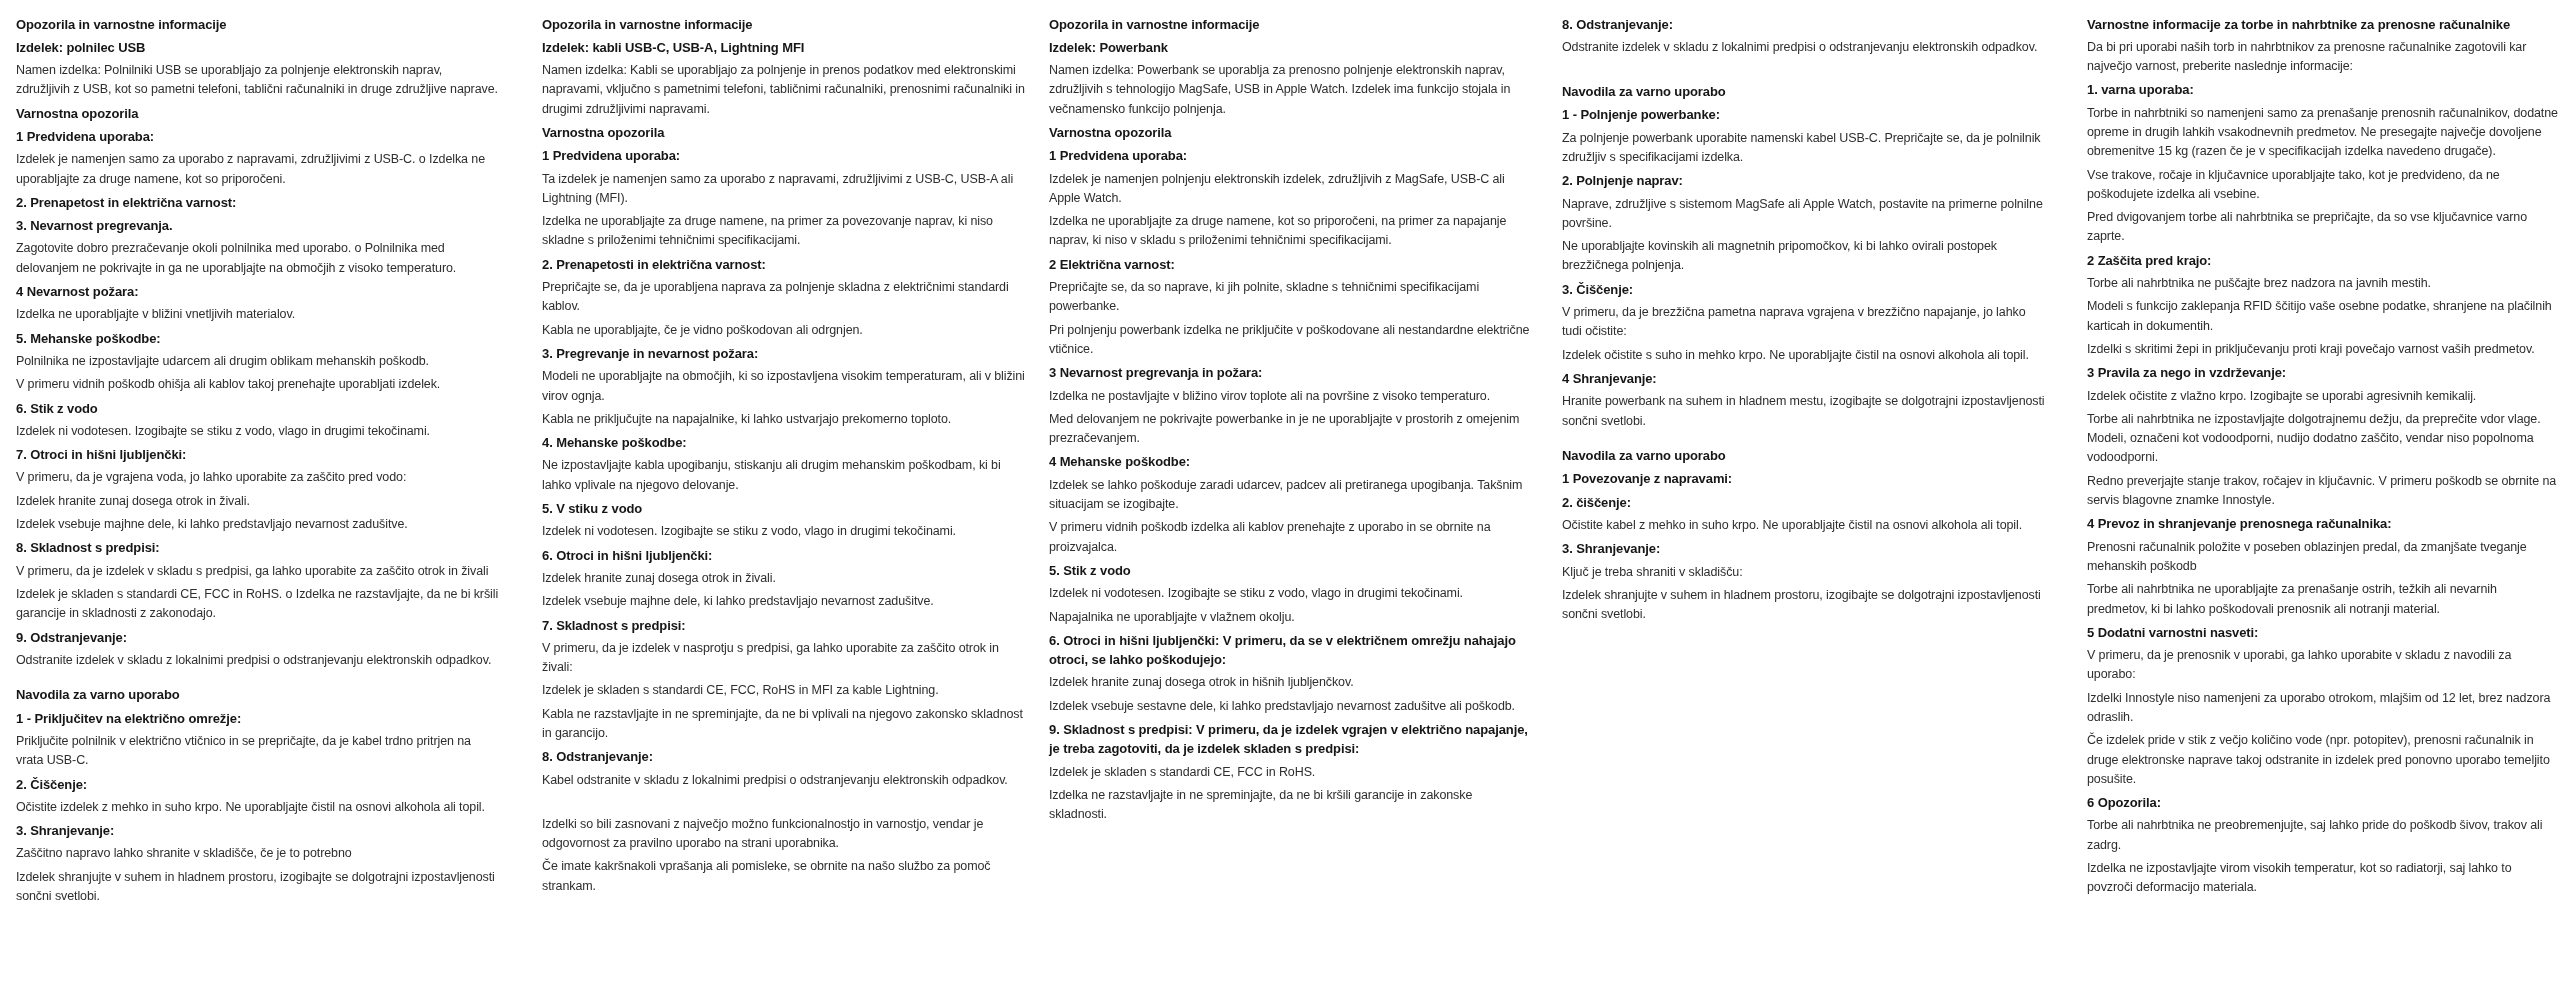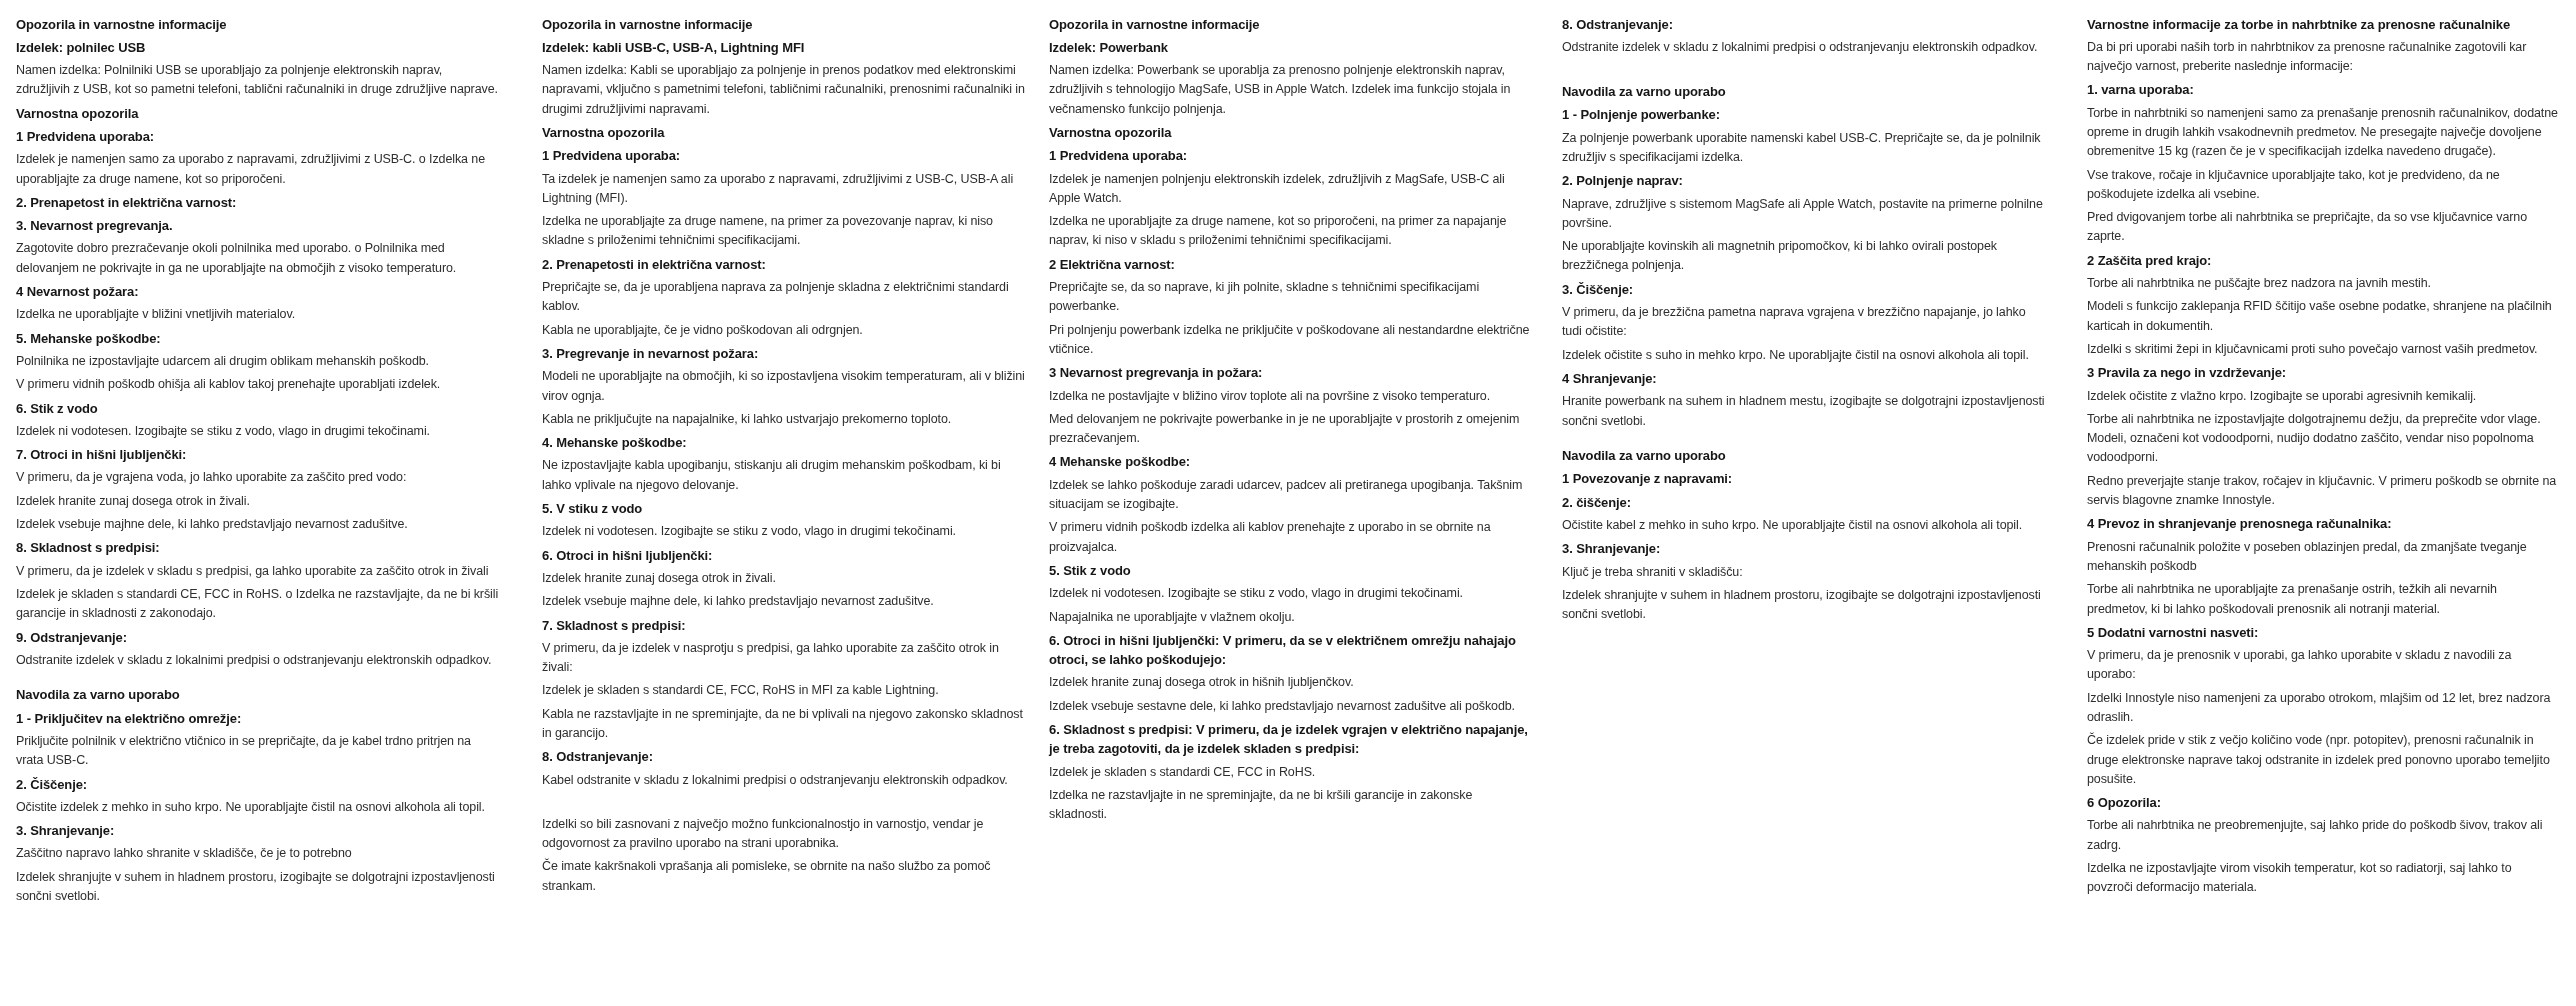--- a/index.html
+++ b/index.html
@@ -119,21 +119,21 @@
       <div class="p">Med delovanjem ne pokrivajte powerbanke in je ne uporabljajte v prostorih z omejenim prezračevanjem.</div>
       <div class="h">4 Mehanske poškodbe:</div>
       <div class="p">Izdelek se lahko poškoduje zaradi udarcev, padcev ali pretiranega upogibanja. Takšnim situacijam se izogibajte.</div>
       <div class="p">V primeru vidnih poškodb izdelka ali kablov prenehajte z uporabo in se obrnite na proizvajalca.</div>
       <div class="h">5. Stik z vodo</div>
       <div class="p">Izdelek ni vodotesen. Izogibajte se stiku z vodo, vlago in drugimi tekočinami.</div>
       <div class="p">Napajalnika ne uporabljajte v vlažnem okolju.</div>
       <div class="h">6. Otroci in hišni ljubljenčki: V primeru, da se v električnem omrežju nahajajo otroci, se lahko poškodujejo:</div>
       <div class="p">Izdelek hranite zunaj dosega otrok in hišnih ljubljenčkov.</div>
       <div class="p">Izdelek vsebuje sestavne dele, ki lahko predstavljajo nevarnost zadušitve ali poškodb.</div>
-      <div class="h">6. Skladnost s predpisi: V primeru, da je izdelek vgrajen v električno napajanje, je treba zagotoviti, da je izdelek skladen s predpisi:</div>
+      <div class="h">9. Skladnost s predpisi: V primeru, da je izdelek vgrajen v električno napajanje, je treba zagotoviti, da je izdelek skladen s predpisi:</div>
       <div class="p">Izdelek je skladen s standardi CE, FCC in RoHS.</div>
       <div class="p">Izdelka ne razstavljajte in ne spreminjajte, da ne bi kršili garancije in zakonske skladnosti.</div>
     </section>
     <section class="col">
       <div class="h">8. Odstranjevanje:</div>
       <div class="p">Odstranite izdelek v skladu z lokalnimi predpisi o odstranjevanju elektronskih odpadkov.</div>
       <div class="biggap"></div>
       <div class="h">Navodila za varno uporabo</div>
       <div class="h">1 - Polnjenje powerbanke:</div>
       <div class="p">Za polnjenje powerbank uporabite namenski kabel USB-C. Prepričajte se, da je polnilnik združljiv s specifikacijami izdelka.</div>
@@ -157,21 +157,21 @@
     <section class="col">
       <div class="h">Varnostne informacije za torbe in nahrbtnike za prenosne računalnike</div>
       <div class="p">Da bi pri uporabi naših torb in nahrbtnikov za prenosne računalnike zagotovili kar največjo varnost, preberite naslednje informacije:</div>
       <div class="h">1. varna uporaba:</div>
       <div class="p">Torbe in nahrbtniki so namenjeni samo za prenašanje prenosnih računalnikov, dodatne opreme in drugih lahkih vsakodnevnih predmetov. Ne presegajte največje dovoljene obremenitve 15 kg (razen če je v specifikacijah izdelka navedeno drugače).</div>
       <div class="p">Vse trakove, ročaje in ključavnice uporabljajte tako, kot je predvideno, da ne poškodujete izdelka ali vsebine.</div>
       <div class="p">Pred dvigovanjem torbe ali nahrbtnika se prepričajte, da so vse ključavnice varno zaprte.</div>
       <div class="h">2 Zaščita pred krajo:</div>
       <div class="p">Torbe ali nahrbtnika ne puščajte brez nadzora na javnih mestih.</div>
       <div class="p">Modeli s funkcijo zaklepanja RFID ščitijo vaše osebne podatke, shranjene na plačilnih karticah in dokumentih.</div>
-      <div class="p">Izdelki s skritimi žepi in ključavnicami proti suho povečajo varnost vaših predmetov.</div>
+      <div class="p">Izdelki s skritimi žepi in priključevanju proti kraji povečajo varnost vaših predmetov.</div>
       <div class="h">3 Pravila za nego in vzdrževanje:</div>
       <div class="p">Izdelek očistite z vlažno krpo. Izogibajte se uporabi agresivnih kemikalij.</div>
       <div class="p">Torbe ali nahrbtnika ne izpostavljajte dolgotrajnemu dežju, da preprečite vdor vlage. Modeli, označeni kot vodoodporni, nudijo dodatno zaščito, vendar niso popolnoma vodoodporni.</div>
       <div class="p">Redno preverjajte stanje trakov, ročajev in ključavnic. V primeru poškodb se obrnite na servis blagovne znamke Innostyle.</div>
       <div class="h">4 Prevoz in shranjevanje prenosnega računalnika:</div>
       <div class="p">Prenosni računalnik položite v poseben oblazinjen predal, da zmanjšate tveganje mehanskih poškodb</div>
       <div class="p">Torbe ali nahrbtnika ne uporabljajte za prenašanje ostrih, težkih ali nevarnih predmetov, ki bi lahko poškodovali prenosnik ali notranji material.</div>
       <div class="h">5 Dodatni varnostni nasveti:</div>
       <div class="p">V primeru, da je prenosnik v uporabi, ga lahko uporabite v skladu z navodili za uporabo:</div>
       <div class="p">Izdelki Innostyle niso namenjeni za uporabo otrokom, mlajšim od 12 let, brez nadzora odraslih.</div>

